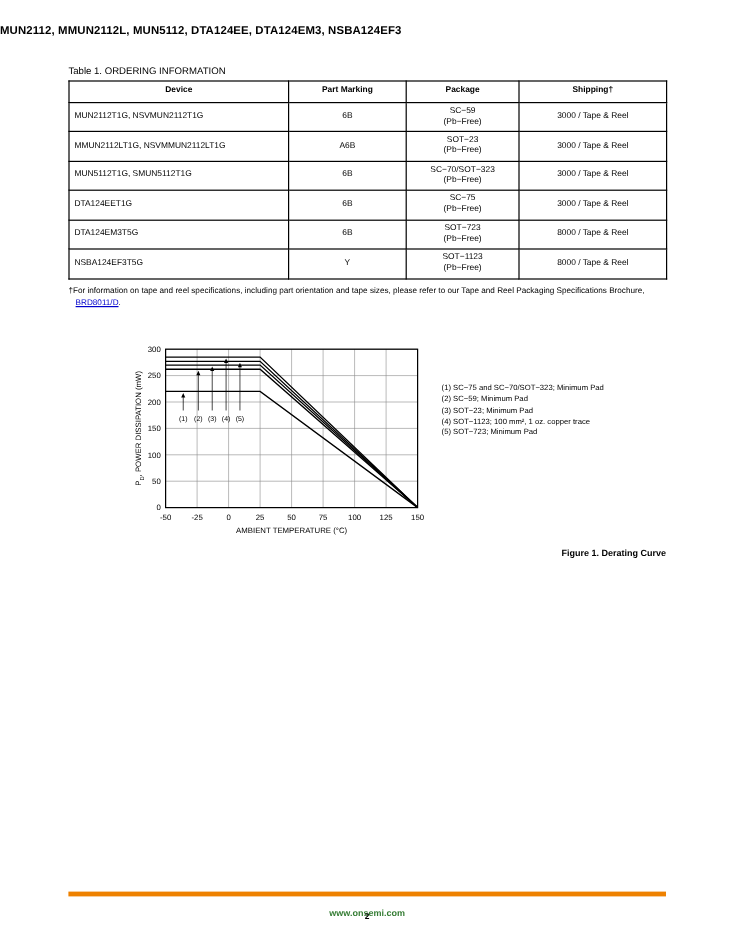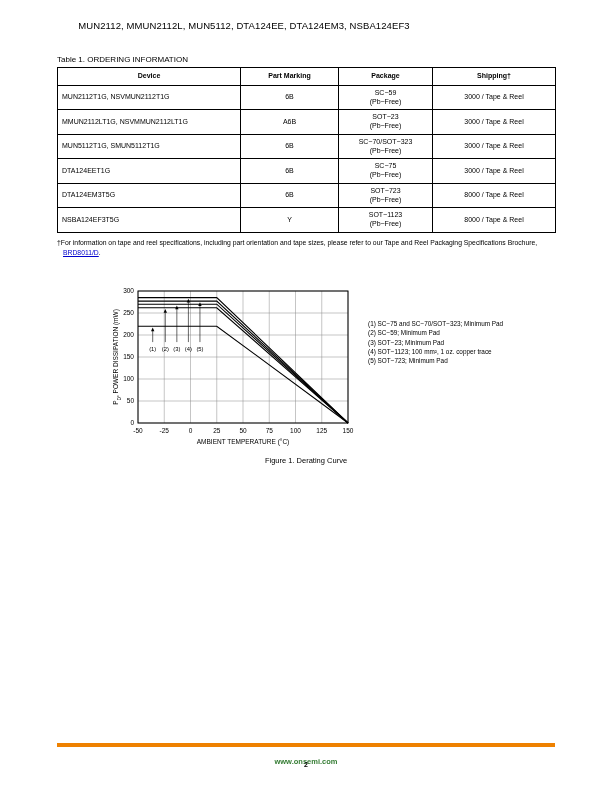--- a/index.html
+++ b/index.html
@@ -1,38 +1,38 @@
 <!DOCTYPE html>
 <html><head>
 <meta charset="utf-8">
 <style>
   html,body{margin:0;padding:0;background:#ffffff;}
   .page{position:relative;width:612px;height:792px;background:#fff;
         font-family:"Liberation Sans",sans-serif;color:#000;overflow:hidden;}
-  .header-title{position:absolute;top:20px;left:0;width:488px;text-align:center;
-        font-size:9.5px;font-weight:normal;letter-spacing:.1px;}
+  .header-title{position:absolute;top:20px;left:0;width:488px;text-align:left;
+        font-size:9.5px;font-weight:bold;letter-spacing:.1px;}
   .table-title{position:absolute;top:55px;left:57px;font-size:8px;font-weight:normal;}
   .ordering-table{position:absolute;top:67px;left:57px;width:498px;
         border-collapse:collapse;table-layout:fixed;}
   .ordering-table th,.ordering-table td{border:1px solid #000;font-size:7px;line-height:1.25;}
   .ordering-table th{font-weight:bold;text-align:center;padding:4px 2px;}
   .ordering-table td{padding:3px 4px;vertical-align:middle;}
   .ordering-table td.dev{text-align:left;}
   .ordering-table td.ctr{text-align:center;}
   .footnote{position:absolute;top:238px;left:57px;width:500px;font-size:6.8px;
         line-height:1.4;padding-left:6px;text-indent:-6px;}
   .doclink{color:#0000cc;text-decoration:underline;cursor:pointer;}
   .figure{position:absolute;left:0;top:0;width:612px;height:0;}
   #chart-svg{position:absolute;left:92px;top:285px;font-family:"Liberation Sans",sans-serif;}
   .ylabel{position:absolute;left:117px;top:357px;
         transform:translate(-50%,-50%) rotate(-90deg);font-size:6.5px;white-space:nowrap;}
   .ylabel sub{font-size:4.8px;}
   .chart-legend{position:absolute;left:368px;top:319px;font-size:6.4px;line-height:9.3px;}
-  .caption{position:absolute;left:57px;top:456px;width:498px;text-align:center;
-        font-size:7.5px;font-weight:normal;}
+  .caption{position:absolute;left:57px;top:456px;width:498px;text-align:right;
+        font-size:7.5px;font-weight:bold;}
   .footer-bar{position:absolute;left:57px;top:743px;width:498px;height:4px;background:#EE8100;}
   .footer-link{position:absolute;left:0;top:750px;width:612px;text-align:center;}
   .footer-link a{font-size:7.5px;font-weight:bold;color:#347C33;text-decoration:none;cursor:pointer;margin-top:30px;}
   .page-number{position:absolute;left:0;top:761px;width:612px;text-align:center;
         font-size:7px;font-weight:bold;}
 </style>
 </head>
 <body>
 
 <div class="page">

